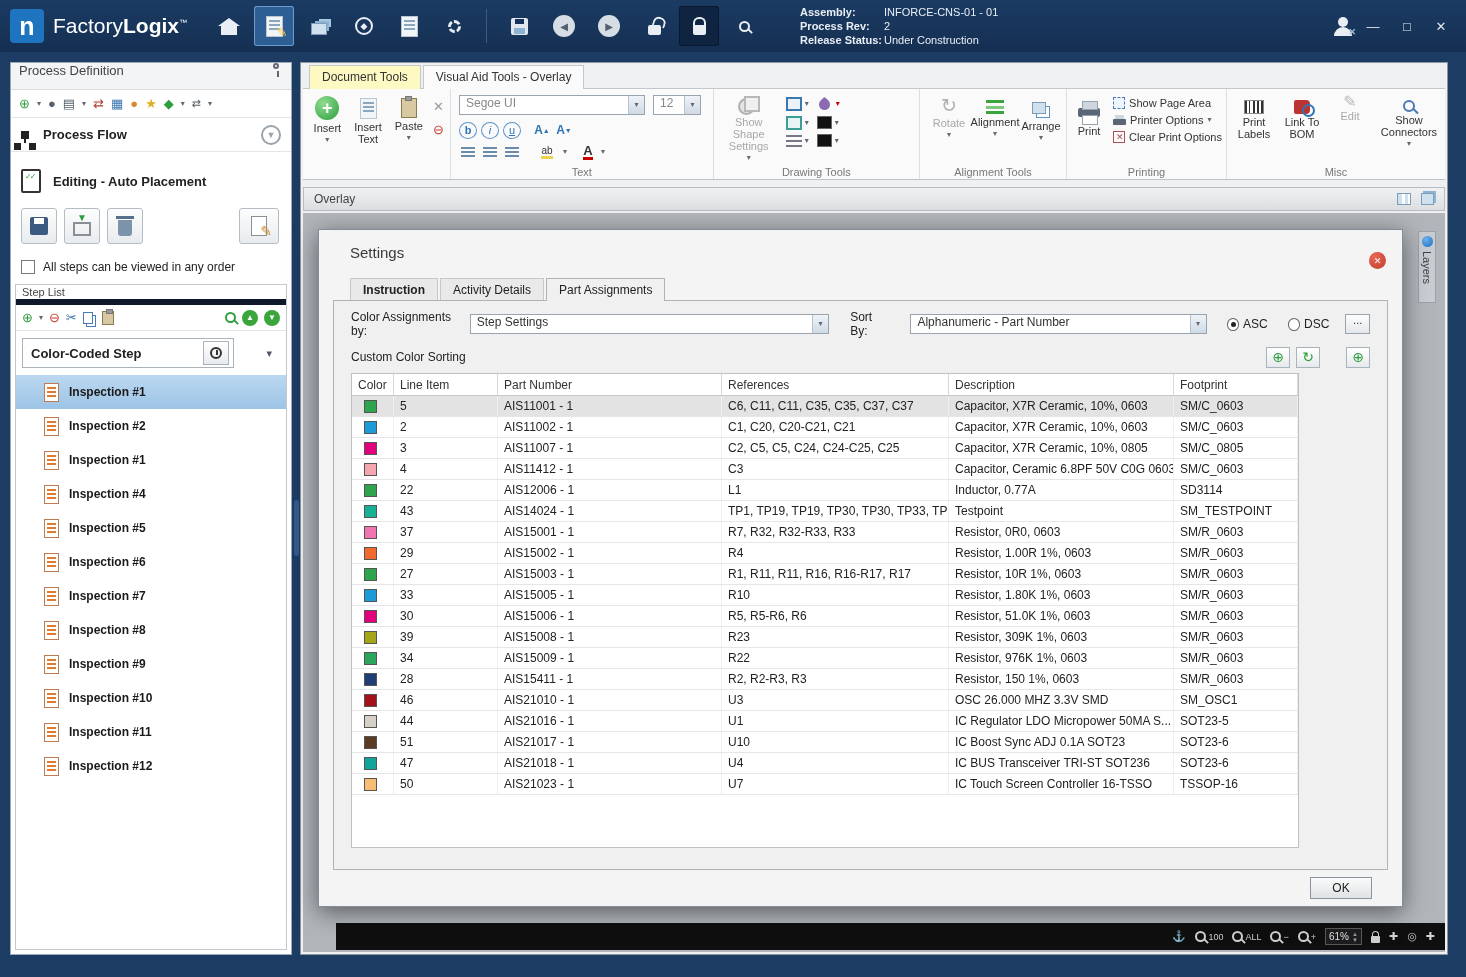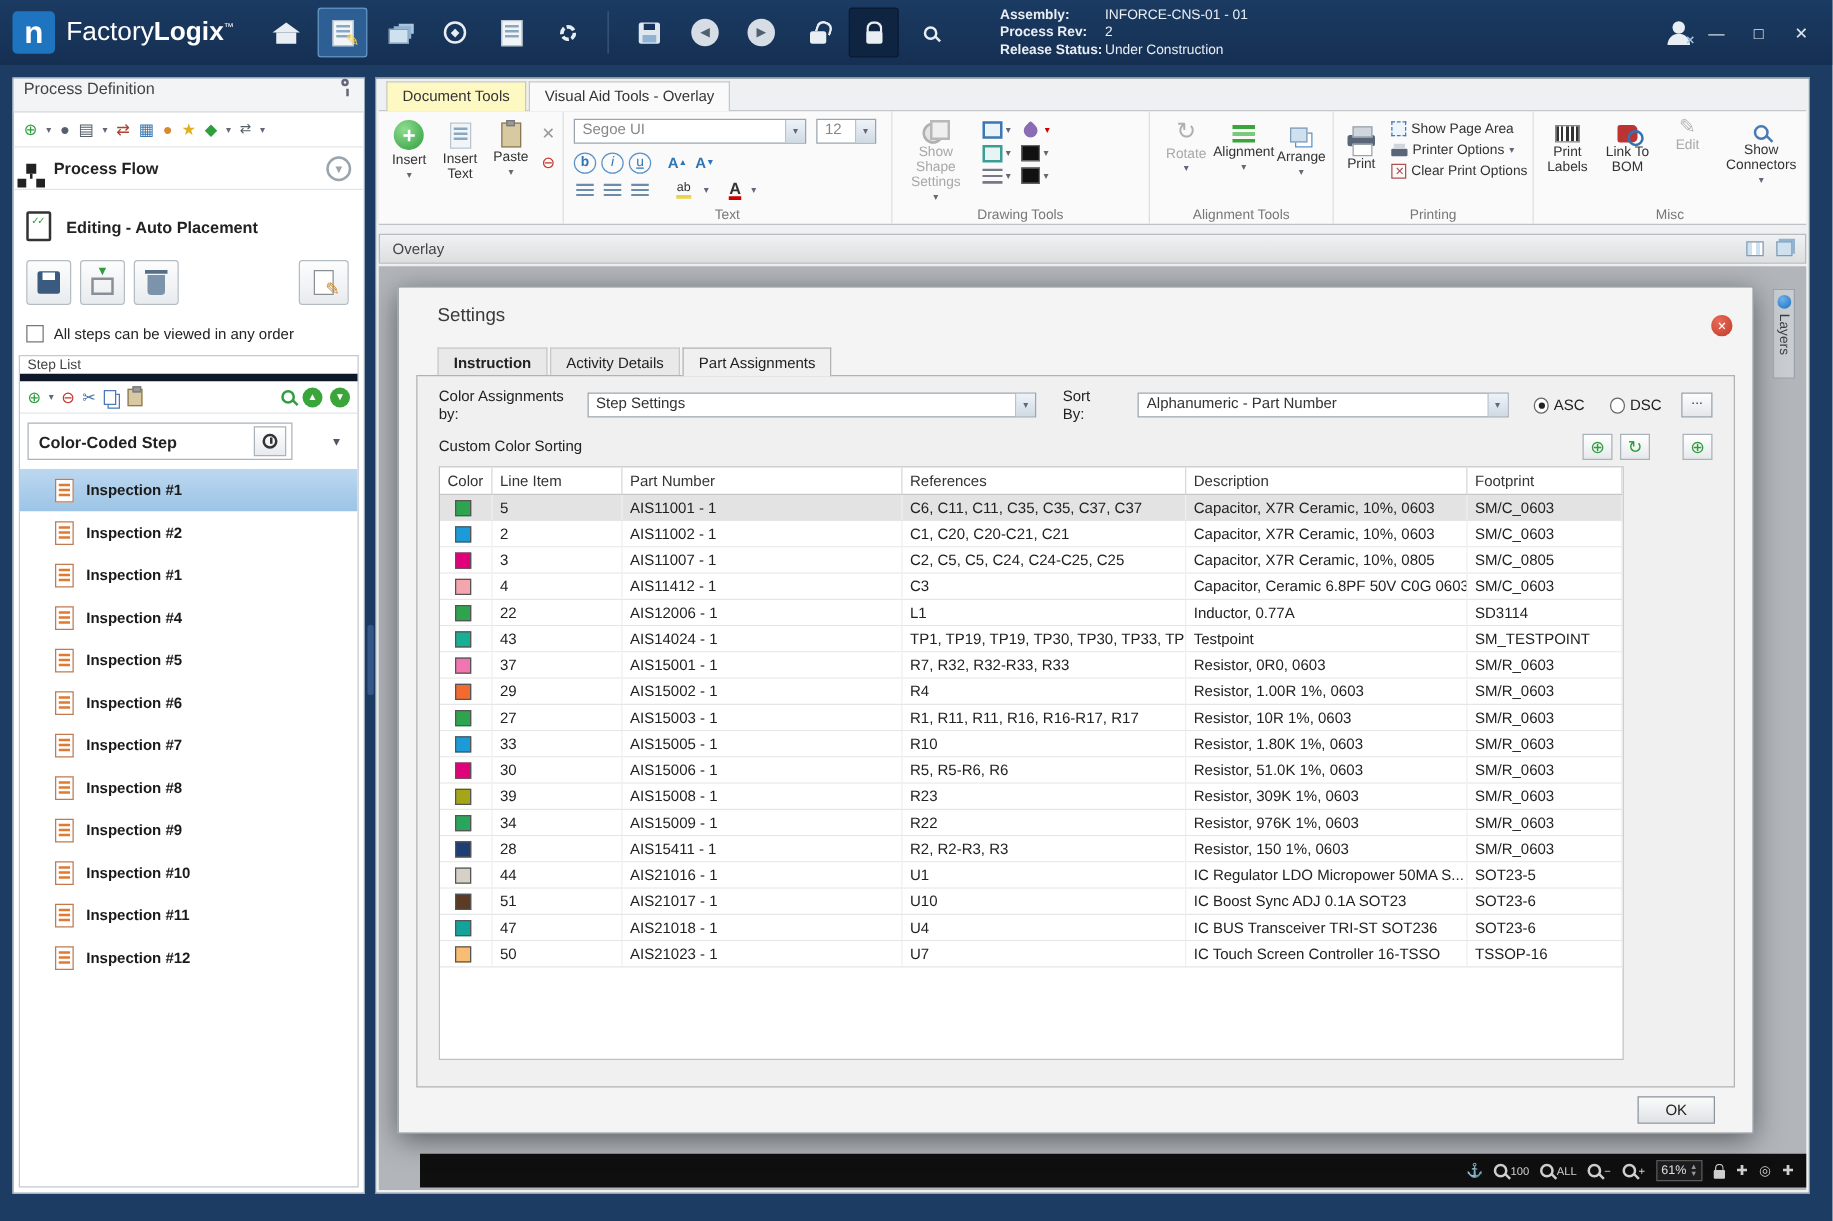--- a/index.html
+++ b/index.html
@@ -854,20 +854,30 @@
                   <span class="sw" style="background-color: rgb(29, 63, 115);"></span>
                 </span>
               <span class="td c1">28</span>
               <span class="td c2">AIS15411 - 1</span>
               <span class="td c3">R2, R2-R3, R3</span>
               <span class="td c4">Resistor, 150 1%, 0603</span>
               <span class="td c5">SM/R_0603</span>
             </div>
             <div class="trow">
               <span class="td c0">
+                  <span class="sw" style="background-color: rgb(163, 18, 24);"></span>
+                </span>
+              <span class="td c1">46</span>
+              <span class="td c2">AIS21010 - 1</span>
+              <span class="td c3">U3</span>
+              <span class="td c4">OSC 26.000 MHZ 3.3V SMD</span>
+              <span class="td c5">SM_OSC1</span>
+            </div>
+            <div class="trow">
+              <span class="td c0">
                   <span class="sw" style="background-color: rgb(215, 208, 199);"></span>
                 </span>
               <span class="td c1">44</span>
               <span class="td c2">AIS21016 - 1</span>
               <span class="td c3">U1</span>
               <span class="td c4">IC Regulator LDO Micropower 50MA S...</span>
               <span class="td c5">SOT23-5</span>
             </div>
             <div class="trow">
               <span class="td c0">

